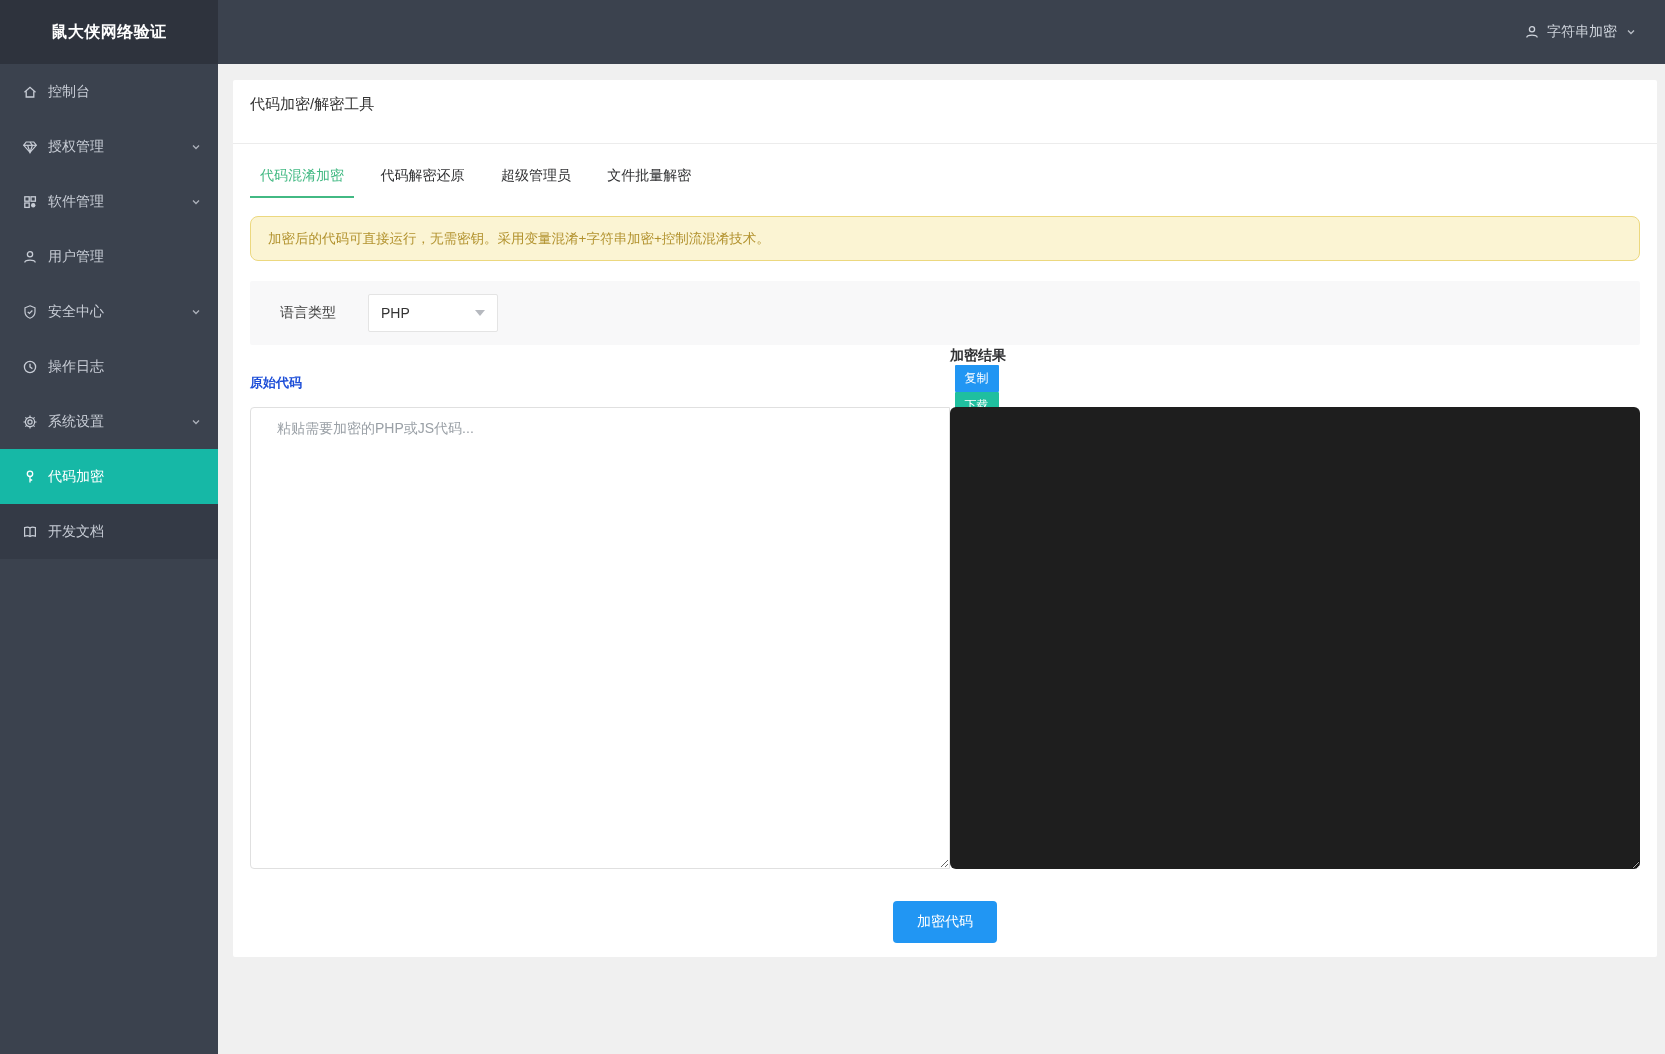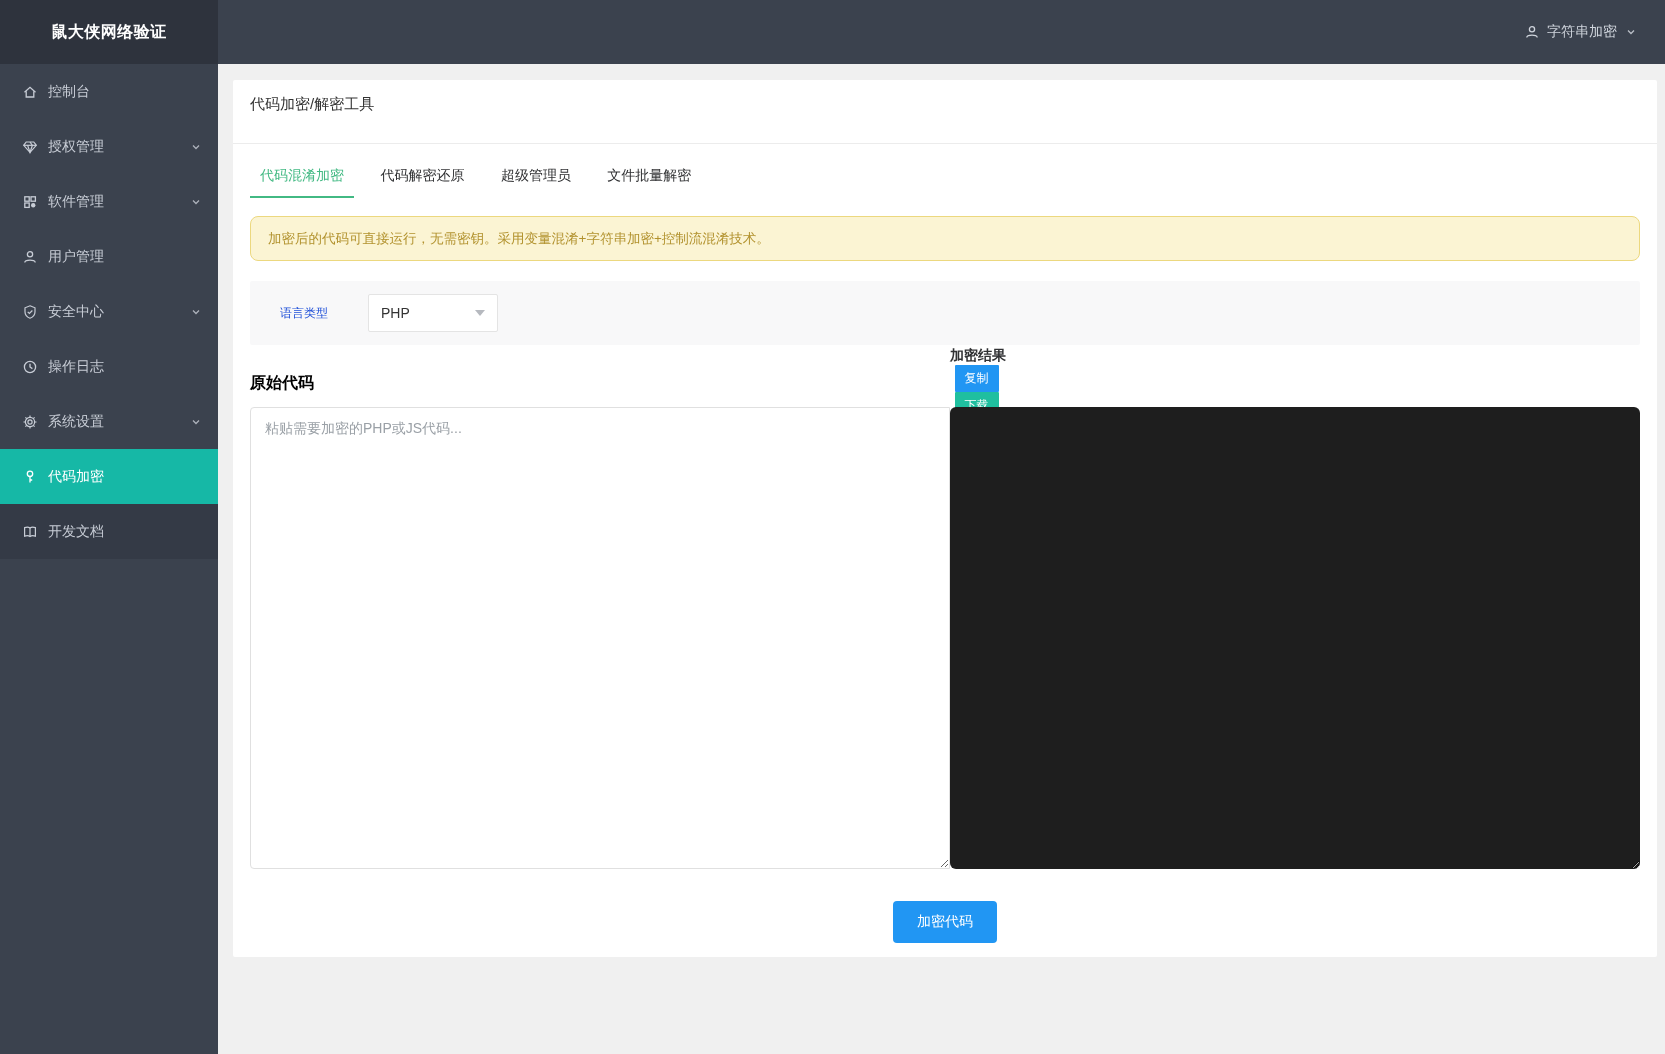--- a/index.html
+++ b/index.html
@@ -60,46 +60,46 @@
   .tab.active { color:#42b983; border-bottom:2px solid #42b983; padding-bottom:11px; }
   .alert {
     margin:15px 17px 0 17px; height:45px; line-height:43px;
     background:#fbf4d3; border:1px solid #ecd87f; border-radius:8px;
     color:#b2922e; font-size:13.5px; padding-left:17px;
   }
   .form-band {
     margin:20px 17px 0 17px; height:64px; background:#f8f8f9;
     display:flex; align-items:center; border-radius:2px;
   }
-  .form-label { margin-left:30px; font-size:12px; color:#1d4ed8; width:70px; }
+  .form-label { margin-left:30px; font-size:14px; color:#404040; width:70px; }
   .select-box {
     margin-left:18px; width:130px; height:38px; background:#fff;
     border:1px solid #e4e4e4; border-radius:2px;
     display:flex; align-items:center; padding:0 12px; font-size:14px; color:#333;
     cursor:pointer; position:relative;
   }
   .select-box .sel-value { flex:1; }
   .caret-down {
     width:0; height:0; border-left:5px solid transparent; border-right:5px solid transparent;
     border-top:6px solid #b6b9bf;
   }
   .labels-row { margin:26px 17px 0 17px; display:flex; align-items:center; height:24px; }
-  .labels-left { width:700px; font-size:16px; font-weight:bold; color:#000000; }
+  .labels-left { width:700px; font-size:13px; font-weight:bold; color:#1d4ed8; }
   .labels-right { display:flex; align-items:center;flex-direction:column; }
   .labels-right .rlabel { font-size:14px; font-weight:bold; color:#303133; margin-right:10px; }
   .mini-btn {
     border:none; color:#fff; font-size:12px; padding:5px 10px; border-radius:1px;
     cursor:pointer; margin-right:13px; font-family:inherit;
   }
   .mini-btn.copy { background:#2196f3; }
   .mini-btn.download { background:#1fbf9f; }
   .panels { margin:12px 17px 0 17px; display:flex; height:462px; }
   .src-area {
     width:700px; height:462px; border:1px solid #e0e0e0; border-radius:4px 0 0 4px;
-    padding:12px 14px; font-size:14px; font-family:inherit; color:#333;
+    padding:12px 26px; font-size:14px; font-family:inherit; color:#333;
     resize:both; outline:none;
   }
   .src-area::placeholder { color:#9aa0a6; }
   .result-area {
     flex:1; height:462px; background:#1e1e1e; border:none; border-radius:6px;
     padding:12px 14px; font-size:13px; color:#d4d4d4;
     font-family:"Liberation Mono","DejaVu Sans Mono",monospace;
     resize:both; outline:none;
   }
   .footer-row { text-align:center; margin-top:32px; }

